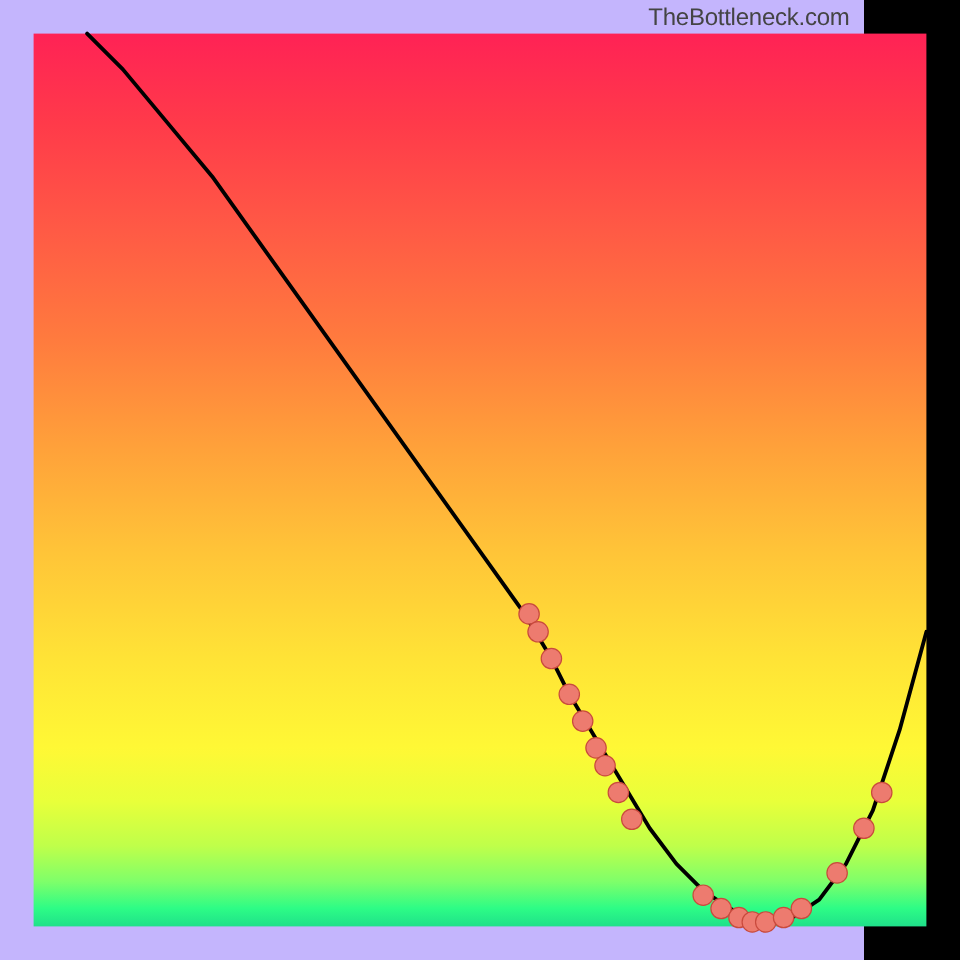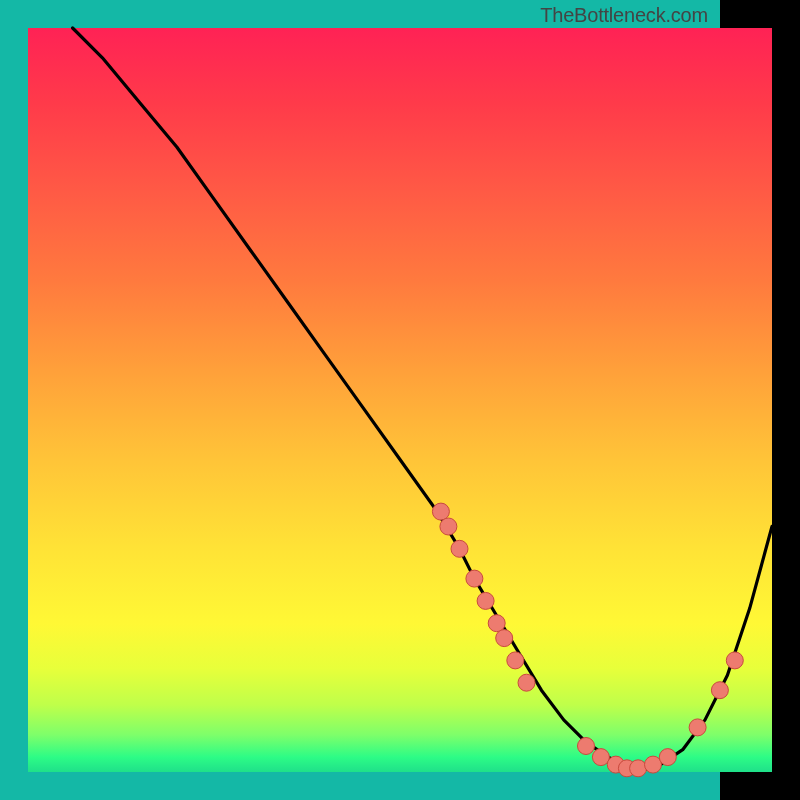--- a/index.html
+++ b/index.html
@@ -8,21 +8,21 @@
     background: #000;
     width: 800px;
     height: 800px;
     overflow: hidden;
     font-family: Arial, Helvetica, sans-serif;
   }
   .frame {
     position: relative;
     width: 720px;
     height: 800px;
-    background: #14b8a6;
+    background: #c4b5fd;
   }
   .watermark {
     position: absolute;
     top: 4px;
     right: 12px;
     color: #444;
     font-size: 20px;
     font-weight: 500;
     letter-spacing: -0.2px;
     z-index: 10;

